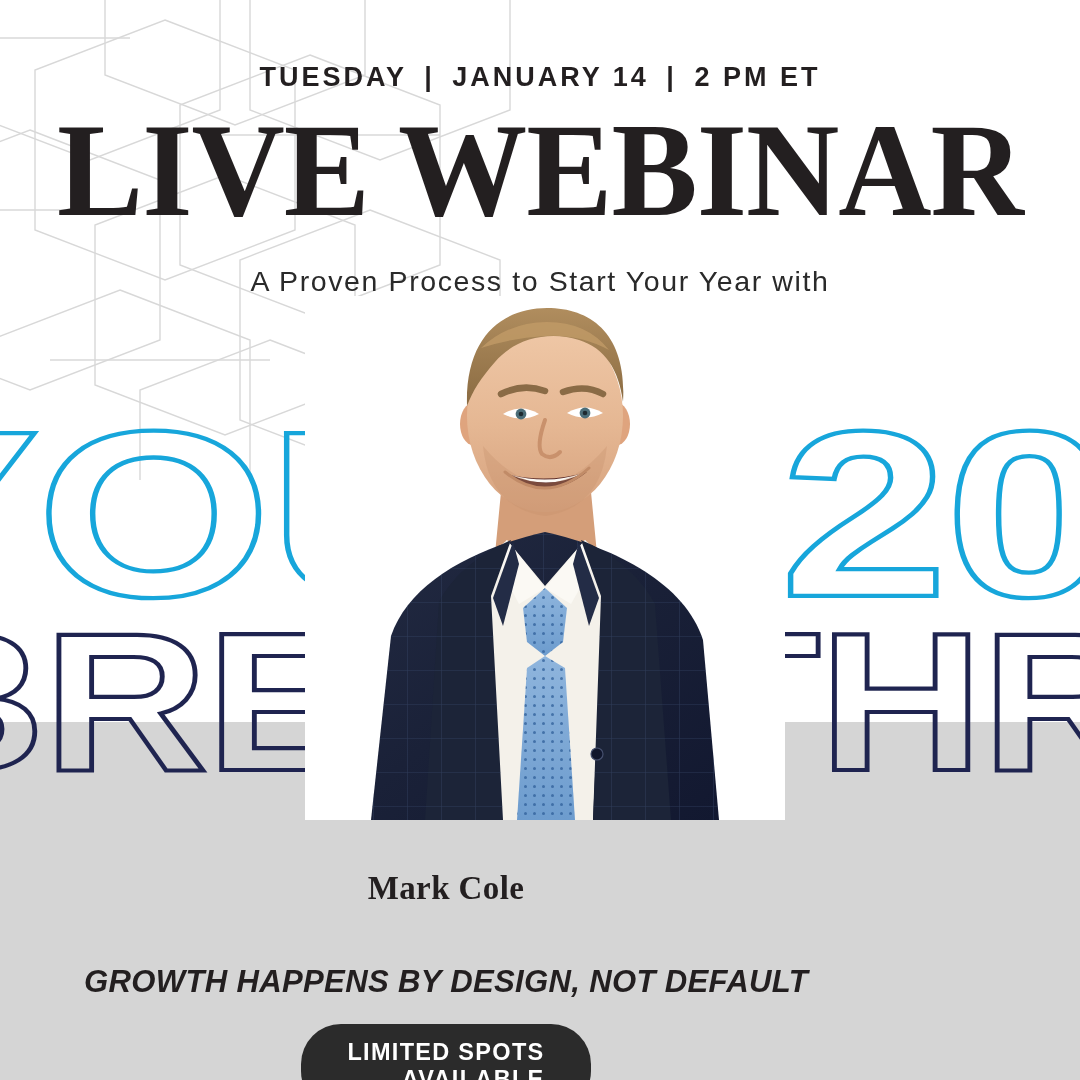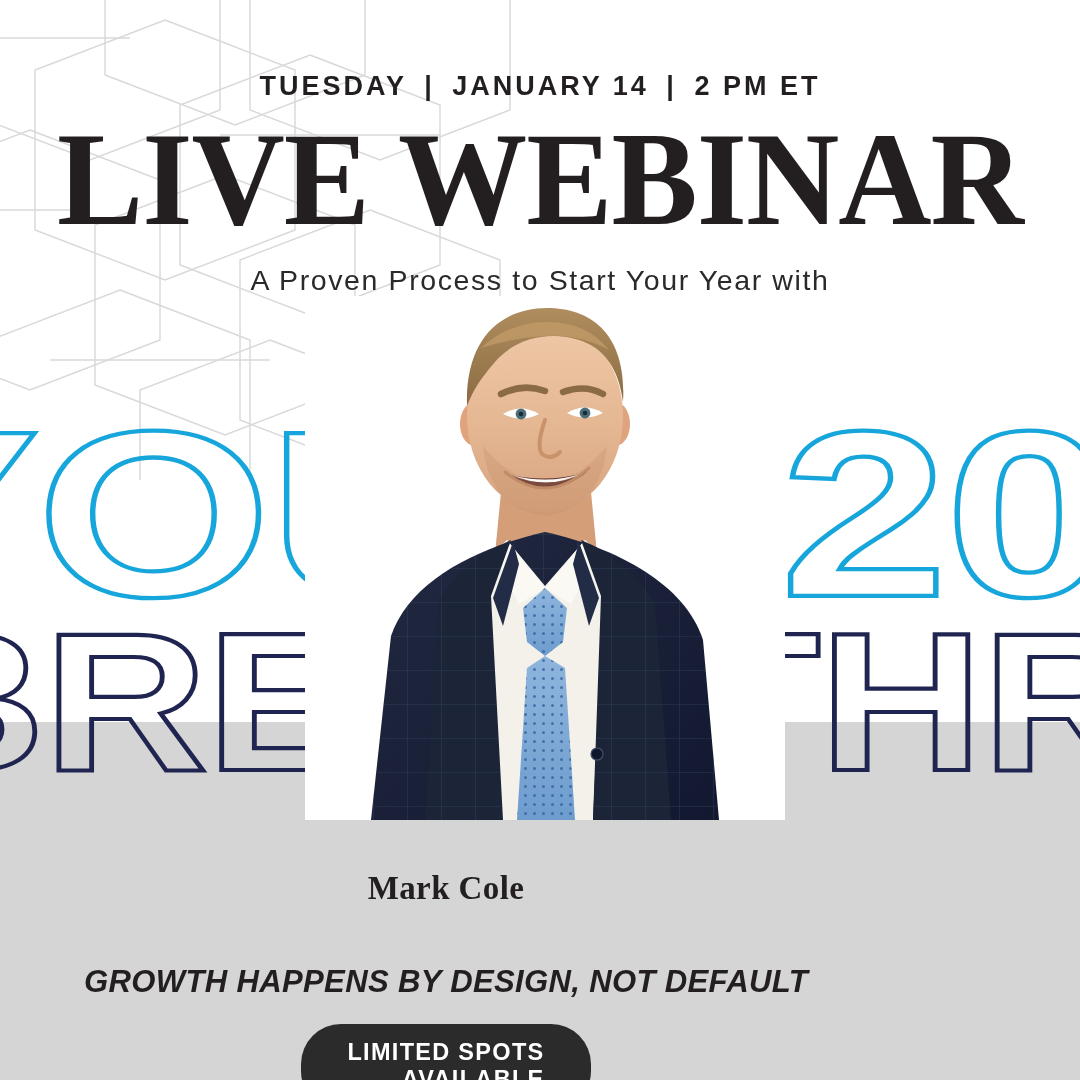--- a/index.html
+++ b/index.html
@@ -24,21 +24,21 @@
   }
   .gray-band{
     position:absolute;left:0;top:722px;
     width:1080px;height:358px;
     background:#d5d5d5;
     z-index:2;
   }
 
   
   .topblock{
-    position:absolute;left:0;top:13px;width:1080px;
+    position:absolute;left:0;top:4px;width:1080px;
     z-index:6;text-align:center;
   }
   .eyebrow{
     margin-top:58px;
     font-size:27px;
     font-weight:bold;
     letter-spacing:3.0px;
     color:#231f20;
     white-space:nowrap;
   }
@@ -53,21 +53,21 @@
     font-weight:bold;
     font-size:122px;
     line-height:0.96;
     letter-spacing:-1px;
     color:#231f20;
     transform:scaleX(1.06) scaleY(1.10);
     transform-origin:center top;
     white-space:nowrap;
   }
   .subtitle{
-    margin-top:30px;
+    margin-top:40px;
     font-size:28.5px;
     font-weight:500;
     letter-spacing:1.6px;
     line-height:1.38;
     color:#2a2a2a;
   }
 
   
   .bigrow{
     position:absolute;left:0;width:1080px;

